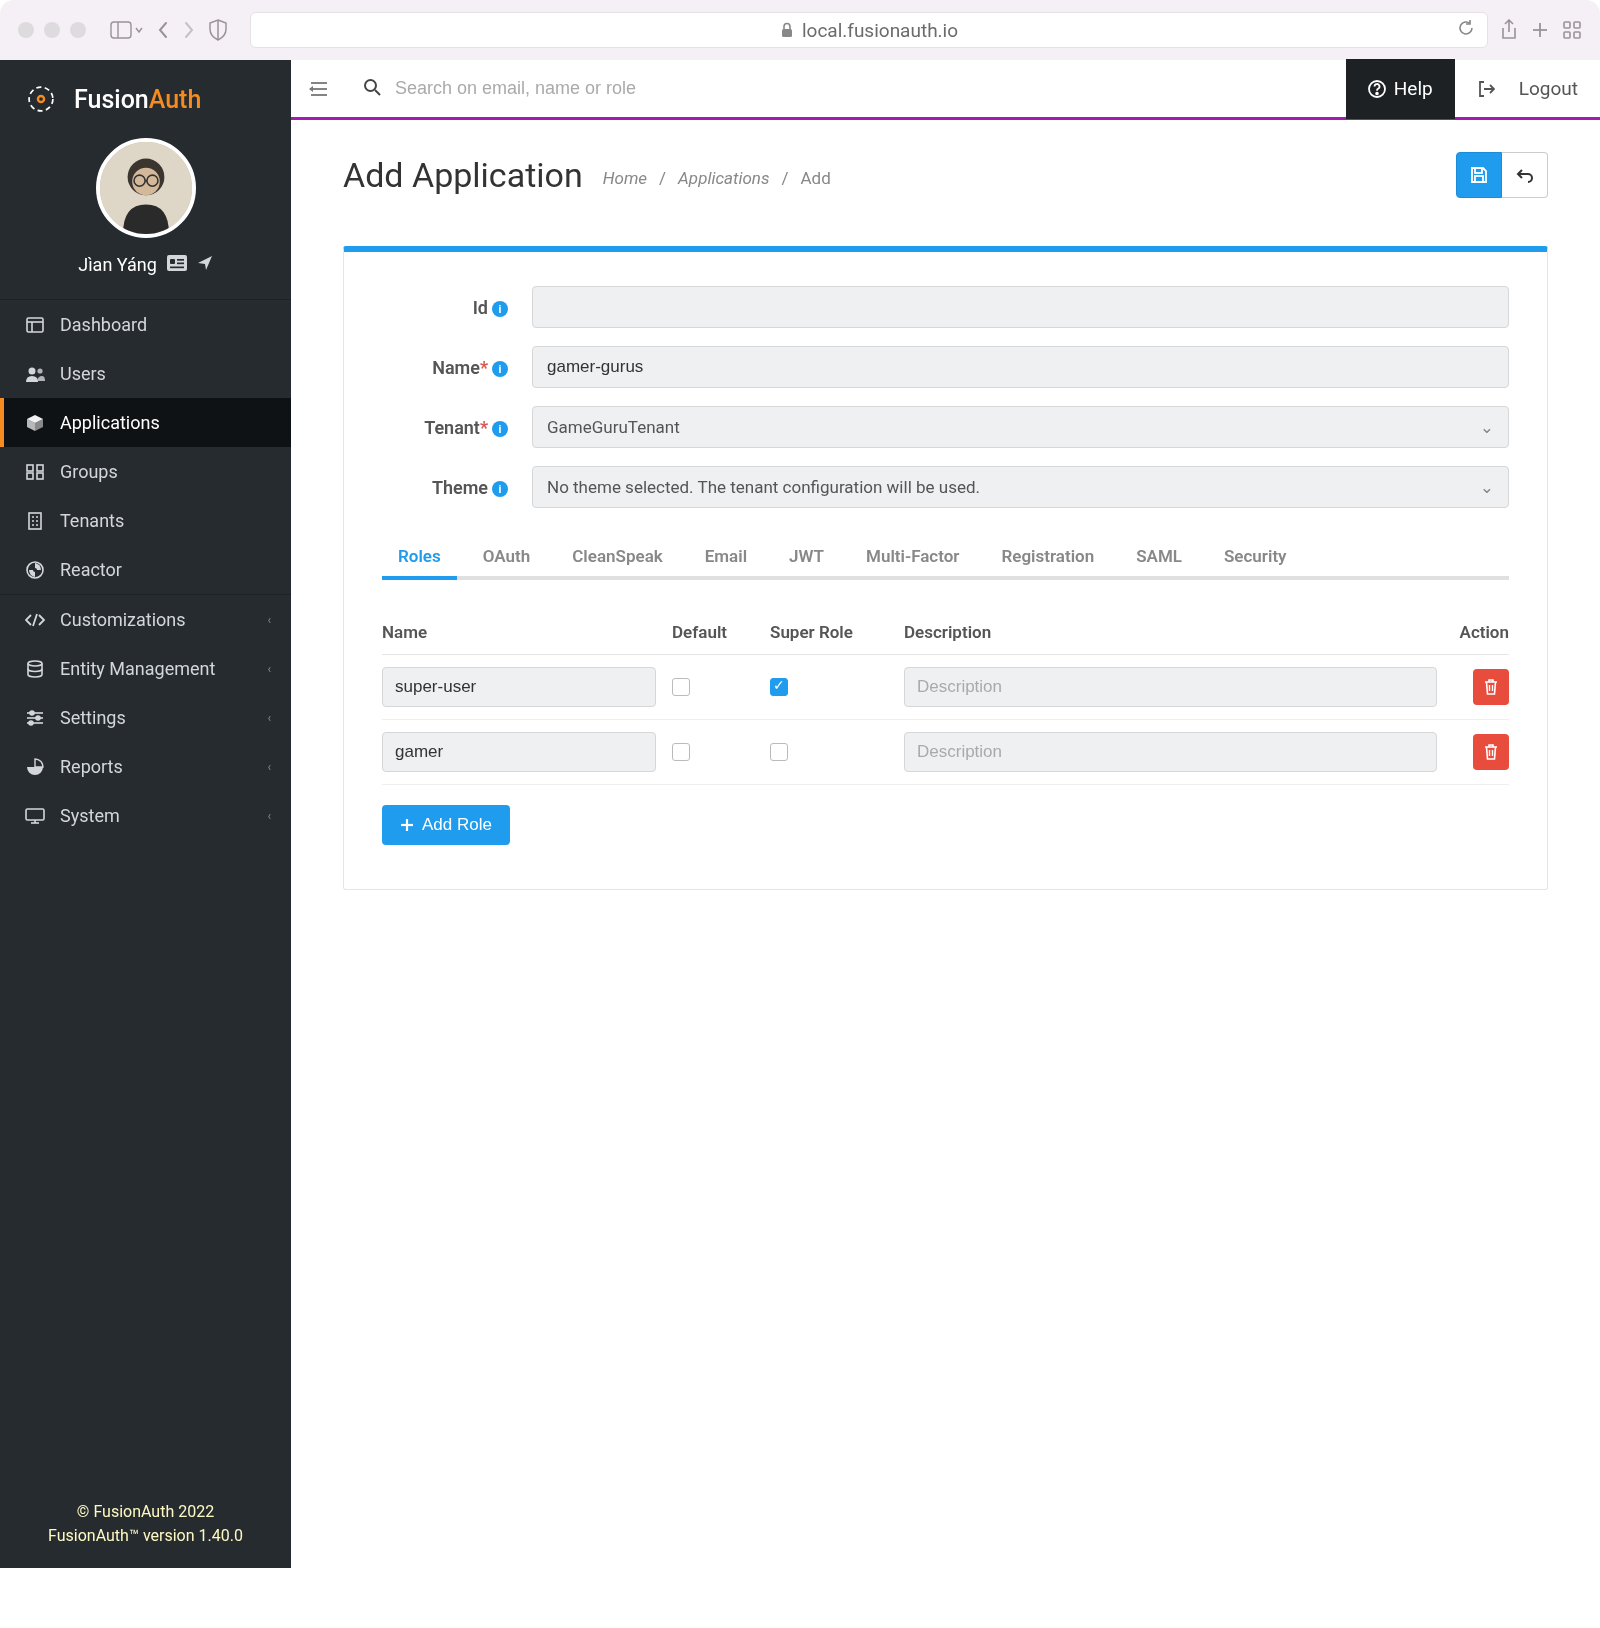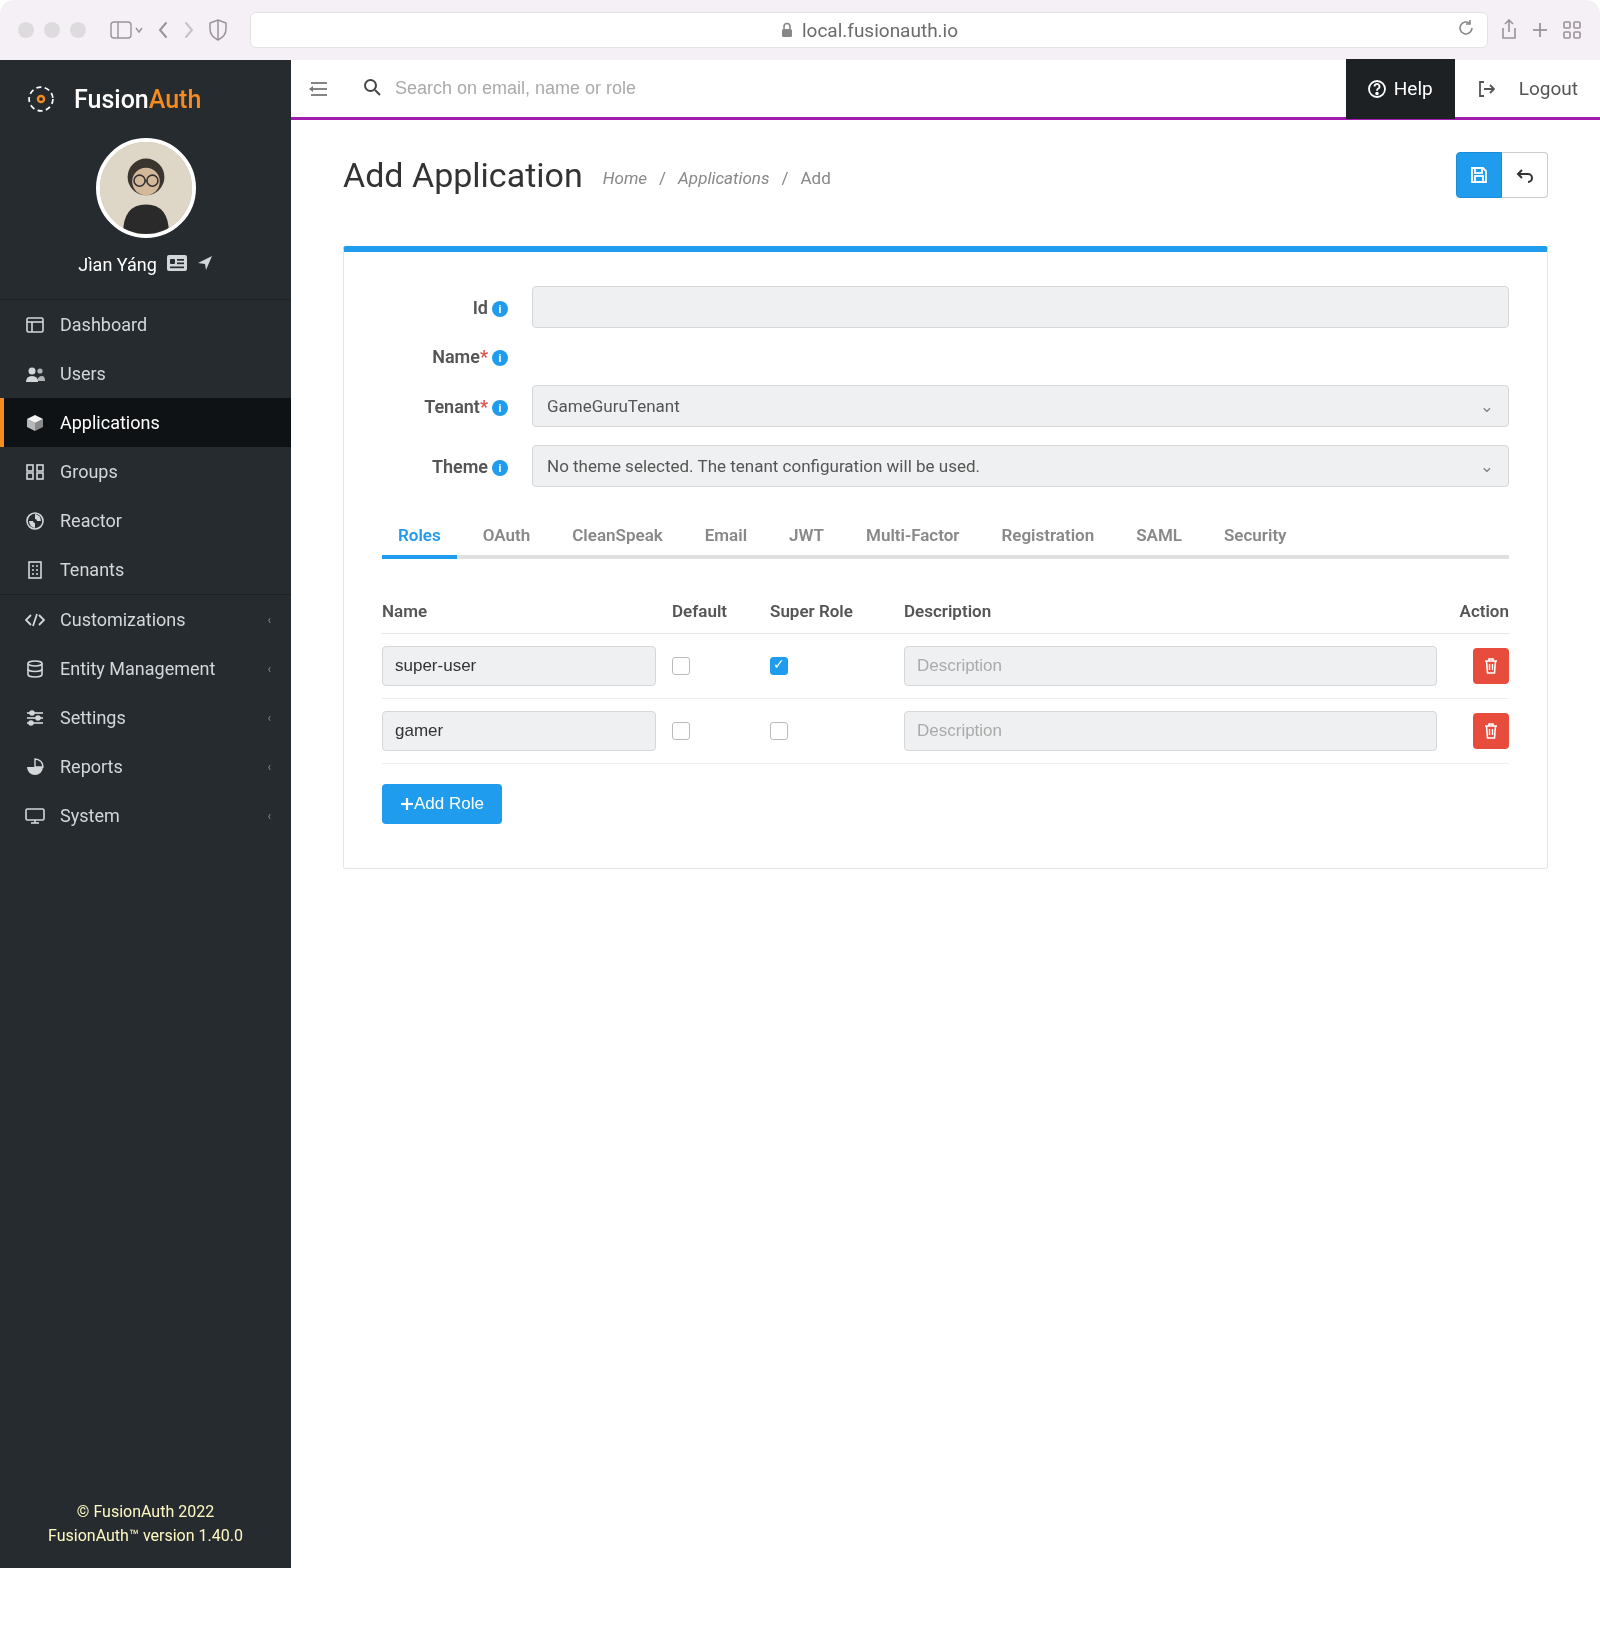--- a/index.html
+++ b/index.html
@@ -118,21 +118,21 @@
 }
 .rt-input::placeholder { color:#aaa; }
 .chk { width:18px; height:18px; border:1px solid #bbb; border-radius:3px; }
 .chk.checked { background:#209cee; border-color:#209cee; position:relative; }
 .chk.checked::after { content:"✓"; color:#fff; font-size:14px; position:absolute; top:-2px; left:2px; }
 .del-btn { width:36px; height:36px; background:#e74c3c; border-radius:4px; display:inline-flex; align-items:center; justify-content:center; color:#fff; }
 
 .add-role-btn {
   margin-top:20px; background:#209cee; color:#fff; border:none;
   padding:10px 18px; border-radius:4px; font-size:17px; font-weight:500;
-  display:inline-flex; align-items:center; cursor:pointer;
+  display:inline-flex; align-items:center; gap:8px; cursor:pointer;
 }
 </style>
 </head>
 <body>
 
 <div class="window">
 
   <div class="browser-chrome">
     <div class="traffic-lights">
       <div class="tl"></div>
@@ -282,42 +282,42 @@
                 <rect x="1" y="1" width="6" height="6"></rect>
                 <rect x="11" y="1" width="6" height="6"></rect>
                 <rect x="1" y="9" width="6" height="6"></rect>
                 <rect x="11" y="9" width="6" height="6"></rect>
               </svg>
             </span>
           <span>Groups</span>
         </div>
         <div class="nav-item">
           <span class="nav-ic">
-              <svg width="18" height="18" viewBox="0 0 18 18" fill="currentColor">
-                <circle cx="9" cy="9" r="8" fill="none" stroke="currentColor" stroke-width="1.6"></circle>
-                <path d="M9 2 A7 7 0 0 1 15 9 L9 9 Z"></path>
-                <path d="M9 16 A7 7 0 0 1 3 9 L9 9 Z"></path>
-                <circle cx="9" cy="9" r="2" fill="#262b2f"></circle>
-              </svg>
-            </span>
-          <span>Reactor</span>
-        </div>
-        <div class="nav-item">
-          <span class="nav-ic">
               <svg width="14" height="18" viewBox="0 0 14 18" fill="none" stroke="currentColor" stroke-width="1.6">
                 <rect x="1" y="1" width="12" height="16"></rect>
                 <line x1="4" y1="5" x2="6" y2="5"></line>
                 <line x1="8" y1="5" x2="10" y2="5"></line>
                 <line x1="4" y1="9" x2="6" y2="9"></line>
                 <line x1="8" y1="9" x2="10" y2="9"></line>
                 <line x1="4" y1="13" x2="6" y2="13"></line>
                 <line x1="8" y1="13" x2="10" y2="13"></line>
               </svg>
             </span>
           <span>Tenants</span>
+        </div>
+        <div class="nav-item">
+          <span class="nav-ic">
+              <svg width="18" height="18" viewBox="0 0 18 18" fill="currentColor">
+                <circle cx="9" cy="9" r="8" fill="none" stroke="currentColor" stroke-width="1.6"></circle>
+                <path d="M9 2 A7 7 0 0 1 15 9 L9 9 Z"></path>
+                <path d="M9 16 A7 7 0 0 1 3 9 L9 9 Z"></path>
+                <circle cx="9" cy="9" r="2" fill="#262b2f"></circle>
+              </svg>
+            </span>
+          <span>Reactor</span>
         </div>
         <div class="nav-sep"></div>
         <div class="nav-item">
           <span class="nav-ic">
               <svg width="20" height="14" viewBox="0 0 20 14" fill="none" stroke="currentColor" stroke-width="1.8">
                 <path d="M6 2 L1 7 L6 12 M14 2 L19 7 L14 12 M12 1 L8 13"></path>
               </svg>
             </span>
           <span>Customizations</span>
           <span class="chev">‹</span>
@@ -447,20 +447,21 @@
                 </span></label>
             <input class="form-control" style="">
           </div>
           <div class="form-row">
             <label class="form-label"><span>Name</span><span class="req">*</span><span class="info-ic">
                   <svg width="16" height="16" viewBox="0 0 16 16" fill="#209cee">
                     <circle cx="8" cy="8" r="8"></circle>
                     <text x="8" y="12" text-anchor="middle" fill="#fff" font-size="11" font-weight="bold">i</text>
                   </svg>
                 </span></label>
+            <input class="form-control" value="gamer-gurus" style="">
           </div>
           <div class="form-row">
             <label class="form-label"><span>Tenant</span><span class="req">*</span><span class="info-ic">
                   <svg width="16" height="16" viewBox="0 0 16 16" fill="#209cee">
                     <circle cx="8" cy="8" r="8"></circle>
                     <text x="8" y="12" text-anchor="middle" fill="#fff" font-size="11" font-weight="bold">i</text>
                   </svg>
                 </span></label>
             <div class="form-select">
               <span>GameGuruTenant</span>

